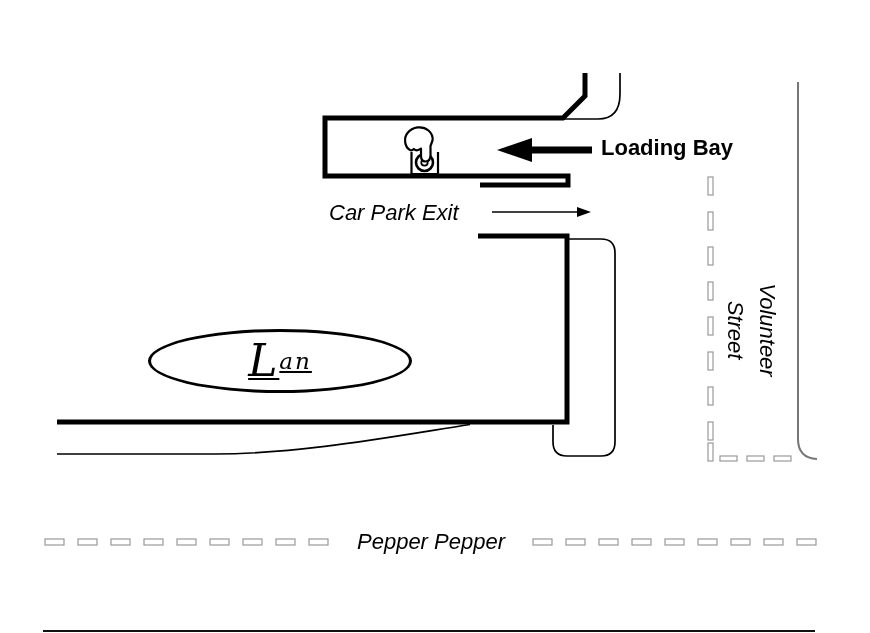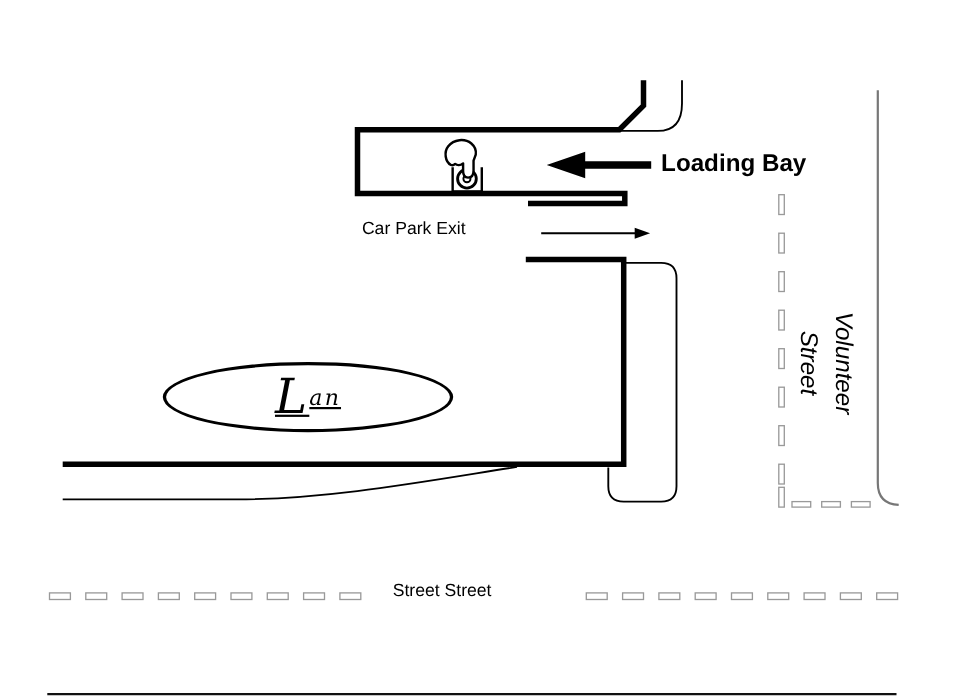--- a/index.html
+++ b/index.html
@@ -3,39 +3,39 @@
 <meta charset="utf-8">
 <style>
   html,body{margin:0;padding:0;background:#fff;}
   #stage{
     position:relative;width:870px;height:633px;background:#ffffff;
     overflow:hidden;font-family:"Liberation Sans",sans-serif;color:#000;margin-top:44px;
   }
   #linework{position:absolute;left:0;top:0;}
   .label{position:absolute;white-space:nowrap;color:#000;}
   .lbl-bold{font-weight:bold;font-size:22px;}
-  .lbl-italic{font-size:16px;}
+  .lbl-italic{font-style:italic;font-size:22px;}
   #volunteer-label{
     left:751px;top:286px;
     transform:translate(-50%,-50%) rotate(90deg);
     text-align:center;line-height:32px;font-style:italic;font-size:22px;
   }
   #langhorns-logo{
     position:absolute;left:148px;top:285px;width:264px;height:64px;
     border:3px solid #000;border-radius:50%;
     display:flex;align-items:center;justify-content:center;
     font-family:"DejaVu Serif",serif;font-style:italic;letter-spacing:2px;
     box-sizing:border-box;
   }
   #langhorns-logo .logo-initial{
     font-size:44px;line-height:1;text-decoration:underline;
     text-decoration-thickness:2px;text-underline-offset:2px;
   }
   #langhorns-logo .logo-underlined{
-    font-size:20px;text-decoration:underline;
+    font-size:23px;text-decoration:underline;
     text-decoration-thickness:2px;text-underline-offset:2px;
   }
   #langhorns-logo .logo-rest{font-size:27px;}
 </style>
 </head>
 <body>
 
 <div id="stage">
 
   <svg id="linework" width="870" height="633" viewBox="0 0 870 633" xmlns="http://www.w3.org/2000/svg">
@@ -109,21 +109,21 @@
         <rect x="720" y="412" width="17" height="5"></rect>
         <rect x="747" y="412" width="17" height="5"></rect>
         <rect x="774" y="412" width="17" height="5"></rect>
       </g>
     </svg>
 
   <div class="label lbl-bold" style="left:601px;top:91px;">Loading Bay</div>
 
   <div class="label lbl-italic" style="left:329px;top:156px;">Car Park Exit</div>
 
-  <div class="label lbl-italic" style="left:357px;top:485px;">Street Street</div>
+  <div class="label lbl-italic" style="left:357px;top:485px;">Pepper Pepper</div>
 
   <div class="label" id="volunteer-label">
     <div>Volunteer</div>
     <div>Street</div>
   </div>
 
   <div id="langhorns-logo">
     <span class="logo-initial">L</span>
       <span class="logo-underlined">an</span>
   </div>

